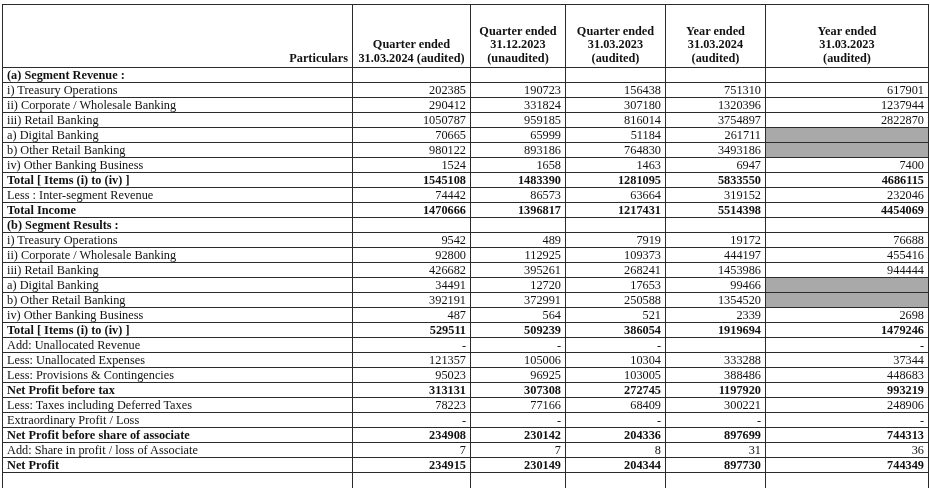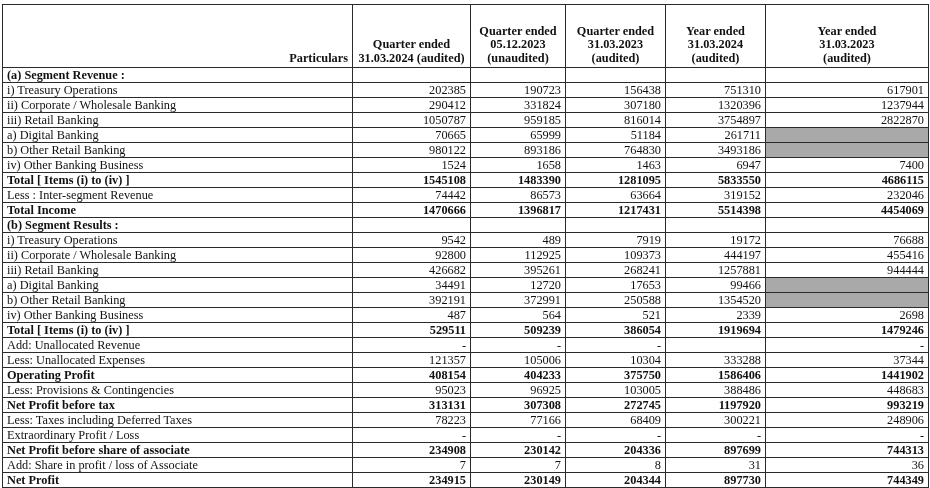--- a/index.html
+++ b/index.html
@@ -89,21 +89,21 @@
     </colgroup>
     <thead>
       <tr>
         <th class="particulars-head">Particulars</th>
       <th>
             <span class="hdr-line">Quarter ended</span>
             <span class="hdr-line">31.03.2024 (audited)</span>
           </th>
           <th>
             <span class="hdr-line">Quarter ended</span>
-            <span class="hdr-line">05.12.2023</span>
+            <span class="hdr-line">31.12.2023</span>
             <span class="hdr-line">(unaudited)</span>
           </th>
           <th>
             <span class="hdr-line">Quarter ended</span>
             <span class="hdr-line">31.03.2023</span>
             <span class="hdr-line">(audited)</span>
           </th>
           <th>
             <span class="hdr-line">Year ended</span>
             <span class="hdr-line">31.03.2024</span>
@@ -219,21 +219,21 @@
           <td class="num">112925</td>
           <td class="num">109373</td>
           <td class="num">444197</td>
           <td class="num">455416</td>
         </tr>
         <tr>
           <td class="label indent-0">iii) Retail Banking</td>
           <td class="num">426682</td>
           <td class="num">395261</td>
           <td class="num">268241</td>
-          <td class="num">1257881</td>
+          <td class="num">1453986</td>
           <td class="num">944444</td>
         </tr>
         <tr>
           <td class="label indent-2">a) Digital Banking</td>
           <td class="num">34491</td>
           <td class="num">12720</td>
           <td class="num">17653</td>
           <td class="num">99466</td>
           <td class="num shaded"></td>
         </tr>
@@ -270,28 +270,20 @@
           <td class="num">-</td>
         </tr>
         <tr>
           <td class="label indent-0">Less: Unallocated Expenses</td>
           <td class="num">121357</td>
           <td class="num">105006</td>
           <td class="num">10304</td>
           <td class="num">333288</td>
           <td class="num">37344</td>
         </tr>
-        <tr class="bold">
-          <td class="label indent-0">Operating Profit</td>
-          <td class="num">408154</td>
-          <td class="num">404233</td>
-          <td class="num">375750</td>
-          <td class="num">1586406</td>
-          <td class="num">1441902</td>
-        </tr>
         <tr>
           <td class="label indent-0">Less: Provisions &amp; Contingencies</td>
           <td class="num">95023</td>
           <td class="num">96925</td>
           <td class="num">103005</td>
           <td class="num">388486</td>
           <td class="num">448683</td>
         </tr>
         <tr class="bold">
           <td class="label indent-0">Net Profit before tax</td>

